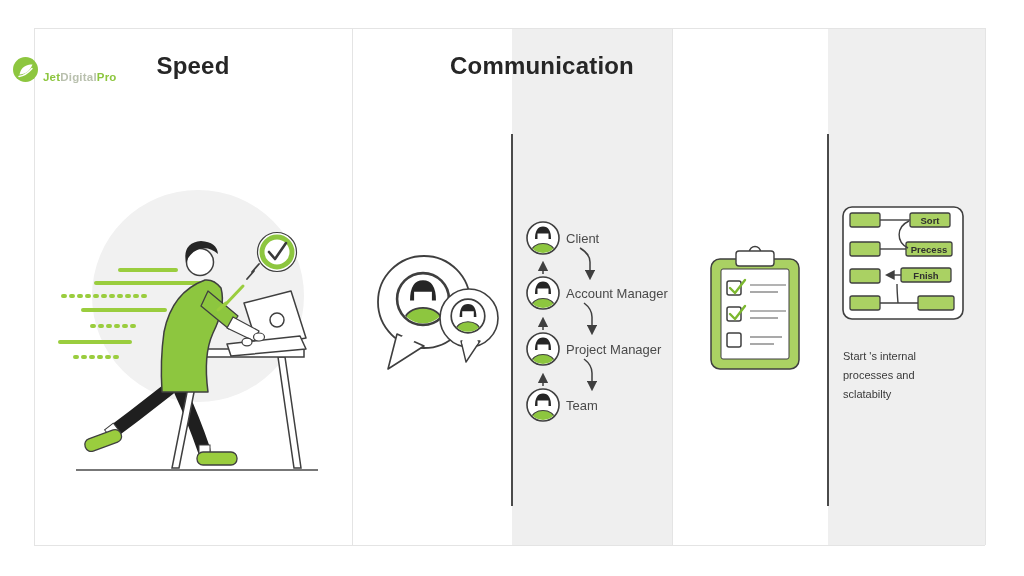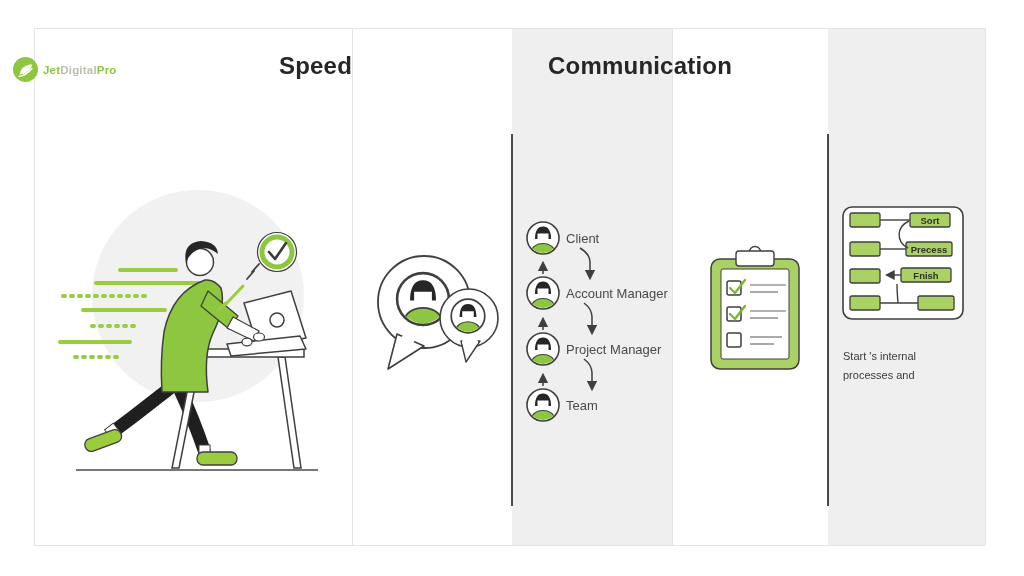--- a/index.html
+++ b/index.html
@@ -6,25 +6,25 @@
   .canvas{
     position:relative;width:1024px;height:576px;background:#ffffff;overflow:hidden;
     font-family:"Liberation Sans",sans-serif;
   }
   .band{position:absolute;top:28px;height:517px;background:#efefef;}
   .band.comm{left:512px;width:160px;}
   .band.struct{left:828px;width:157px;}
   .frame{position:absolute;background:#e4e4e4;}
   .rule{position:absolute;width:2px;top:134px;height:372px;background:#4a4a4a;}
   .col-title{
-    position:absolute;top:52px;text-align:right;
+    position:absolute;top:52px;text-align:center;
     font-size:24px;font-weight:600;color:#262626;letter-spacing:.2px;
   }
   .ill{position:absolute;}
-  .logo{position:absolute;left:12px;top:56px;display:flex;align-items:center;gap:4px;}
+  .logo{position:absolute;left:12px;top:56px;display:flex;align-items:flex-end;gap:4px;}
   .logo-text{font-size:11.5px;font-weight:700;letter-spacing:.2px;white-space:nowrap;}
   .logo-text .g{color:#8dc63f;}
   .logo-text .d{color:#b9c0ae;}
   .caption{
     position:absolute;left:843px;top:347px;width:140px;
     font-size:11px;line-height:19px;color:#3a3a3a;
   }
   svg text{font-family:"Liberation Sans",sans-serif;}
 </style>
 </head>
@@ -227,15 +227,16 @@
         <text x="930" y="223.5">Sort</text>
         <text x="929" y="252.5">Precess</text>
         <text x="926" y="278.5">Fnish</text>
       </g>
     </g>
   </svg>
 
   <div class="caption">
     <div>Start 's internal</div>
     <div>processes and</div>
+    <div>sclatabilty</div>
   </div>
 
 </div>
 
 </body></html>

